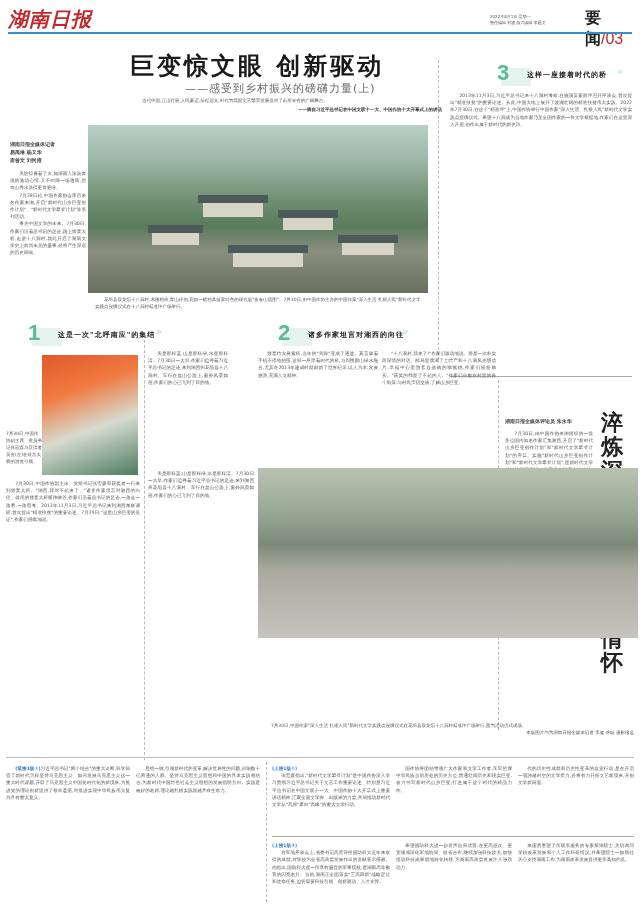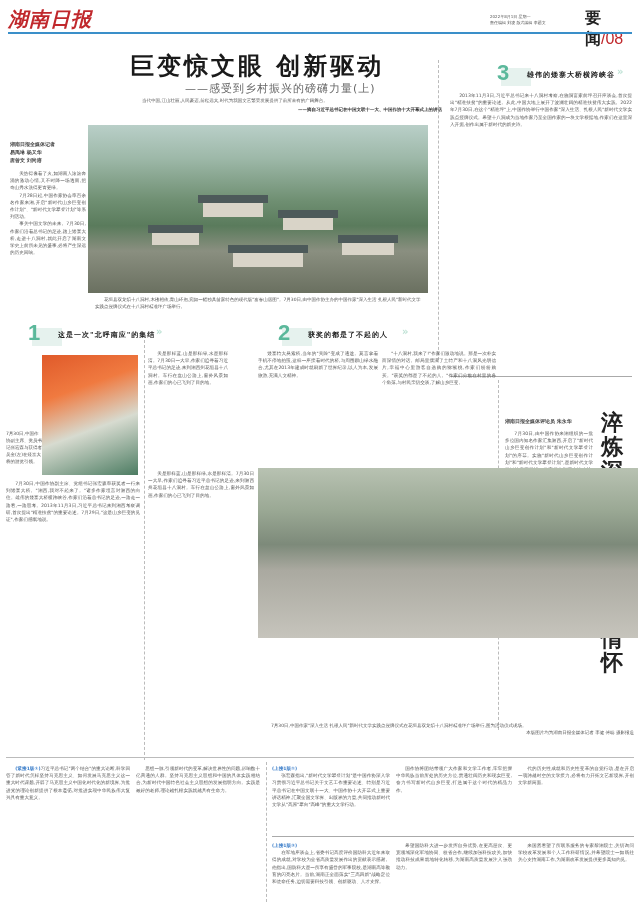--- a/index.html
+++ b/index.html
@@ -37,21 +37,21 @@
 </head>
 <body>
 
 <div class="abs masthead">
   <div class="abs logo">湖南日报</div>
   <div class="abs hdr-meta">
     <div>2022年8月1日 星期一</div>
     <div>责任编辑 刘凌 版式编辑 李题文</div>
   </div>
   <div class="abs hdr-section">
-    <span>要闻</span><span class="num">/</span><span class="num">08</span>
+    <span>要闻</span><span class="num">/</span><span class="num">03</span>
   </div>
   <div class="abs hdr-line"></div>
 </div>
 
 <div class="abs main-title">巨变惊文眼 创新驱动</div>
 <div class="abs subtitle">——感受到乡村振兴的磅礴力量(上)</div>
 <div class="abs quote">
   <span>当代中国,江山壮丽,人民豪迈,前程远大,时代为我国文艺繁荣发展提供了前所未有的广阔舞台。</span>
   <span class="src">——摘自习近平总书记在中国文联十一大、中国作协十大开幕式上的讲话</span>
 </div>
@@ -78,21 +78,21 @@
   <div class="wall" style="left:254px;top:118px;width:52px;height:12px"></div>
   <div class="roof" style="left:140px;top:120px;width:80px"></div>
   <div class="wall" style="left:145px;top:128px;width:70px;height:14px"></div>
 </div>
 <div class="abs caption" style="left:95px;top:296px;width:330px;text-indent:2em">花垣县双龙镇十八洞村,木楼相依,青山环抱,宛如一幅独具苗家特色的现代版"富春山居图"。7月30日,由中国作协主办的中国作家"深入生活 扎根人民"新时代文学实践点授牌仪式在十八洞村精准坪广场举行。</div>
 
 <div class="abs vdash" style="left:438px;top:60px;height:300px"></div>
 <div class="abs" style="left:497px;top:60px">
   <div class="sec-num-box" style="left:4px;top:8px"></div>
   <span class="abs sec-num" style="left:0;top:0">3</span>
-  <span class="abs sec-title" style="left:30px;top:10px;white-space:nowrap">雄伟的矮寨大桥横跨峡谷</span>
+  <span class="abs sec-title" style="left:30px;top:10px;white-space:nowrap">这样一座接着时代的桥</span>
   <span class="abs sec-arrow" style="left:120px;top:6px">»</span>
 </div>
 <div class="abs" style="left:450px;top:92px;width:182px;height:280px">
   <p class="col-text">2013年11月3日,习近平总书记来十八洞村考察,在施洞富家前坪召开座谈会,首次提出"精准扶贫"的重要论述。从此,中国大地上展开了波澜壮阔的精准扶贫伟大实践。2022年7月30日,在这个"精准坪"上,中国作协举行中国作家"深入生活、扎根人民"新时代文学实践点授牌仪式。希望十八洞成为当地作家乃至全国作家的一块文学根据地,作家们在这里深入开掘,创作出属于新时代的新史诗。</p>
 </div>
 <div class="abs hline" style="left:450px;top:376px;width:182px"></div>
 
 <div class="abs" style="left:28px;top:320px">
   <div class="sec-num-box" style="left:4px;top:8px"></div>
   <span class="abs sec-num" style="left:0;top:0">1</span>
@@ -102,21 +102,21 @@
 <div class="abs photo photo-bridge"></div>
 <div class="abs caption" style="left:6px;top:430px;width:36px">7月30日,中国作协副主席、党员书记张宏森与获得者吴金(左)在矮寨大桥的游览引领。</div>
 <div class="abs" style="left:6px;top:480px;width:134px;height:275px">
   <p class="col-text">7月30日,中国作协副主席、党组书记张宏森率获奖者一行来到矮寨大桥。"湘西,我对不起来了。"诸多作家坦言对湘西的向往。雄伟的矮寨大桥横跨峡谷,作家们沿着总书记的足迹,一路走一路看,一路思考。2013年11月3日,习近平总书记来到湘西考察调研,首次提出"精准扶贫"的重要论述。7月29日,"这是山乡巨变的见证",作家们感慨地说。</p>
 </div>
 
 <div class="abs vdash" style="left:144px;top:340px;height:420px"></div>
 <div class="abs" style="left:278px;top:320px">
   <div class="sec-num-box" style="left:4px;top:8px"></div>
   <span class="abs sec-num" style="left:0;top:0">2</span>
-  <span class="abs sec-title" style="left:30px;top:10px;white-space:nowrap">获奖的都是了不起的人</span>
+  <span class="abs sec-title" style="left:30px;top:10px;white-space:nowrap">诸多作家坦言对湘西的向往</span>
   <span class="abs sec-arrow" style="left:124px;top:6px">»</span>
 </div>
 <div class="abs" style="left:148px;top:350px;width:80px;height:115px">
   <p class="col-text">天是那样蓝,山是那样绿,水是那样清。7月30日一大早,作家们追寻着习近平总书记的足迹,来到湘西州花垣县十八洞村。车行在盘山公路上,窗外风景如画,作家们的心已飞到了目的地。</p>
 </div>
 <div class="abs" style="left:148px;top:470px;width:106px;height:280px">
   <p class="col-text">天是那样蓝,山是那样绿,水是那样清。7月30日一大早,作家们追寻着习近平总书记的足迹,来到湘西州花垣县十八洞村。车行在盘山公路上,窗外风景如画,作家们的心已飞到了目的地。</p>
 </div>
 <div class="abs" style="left:258px;top:350px;width:120px;height:115px">
   <p class="col-text">矮寨特大悬索桥,当年的"天险"变成了通途。莫言拿着手机不停地拍照,这样一座接着时代的桥,与周围群山绿水融合,尤其在2013年建成时就刷新了世界纪录,以人为本,发展旅游,充满人文精神。</p>

